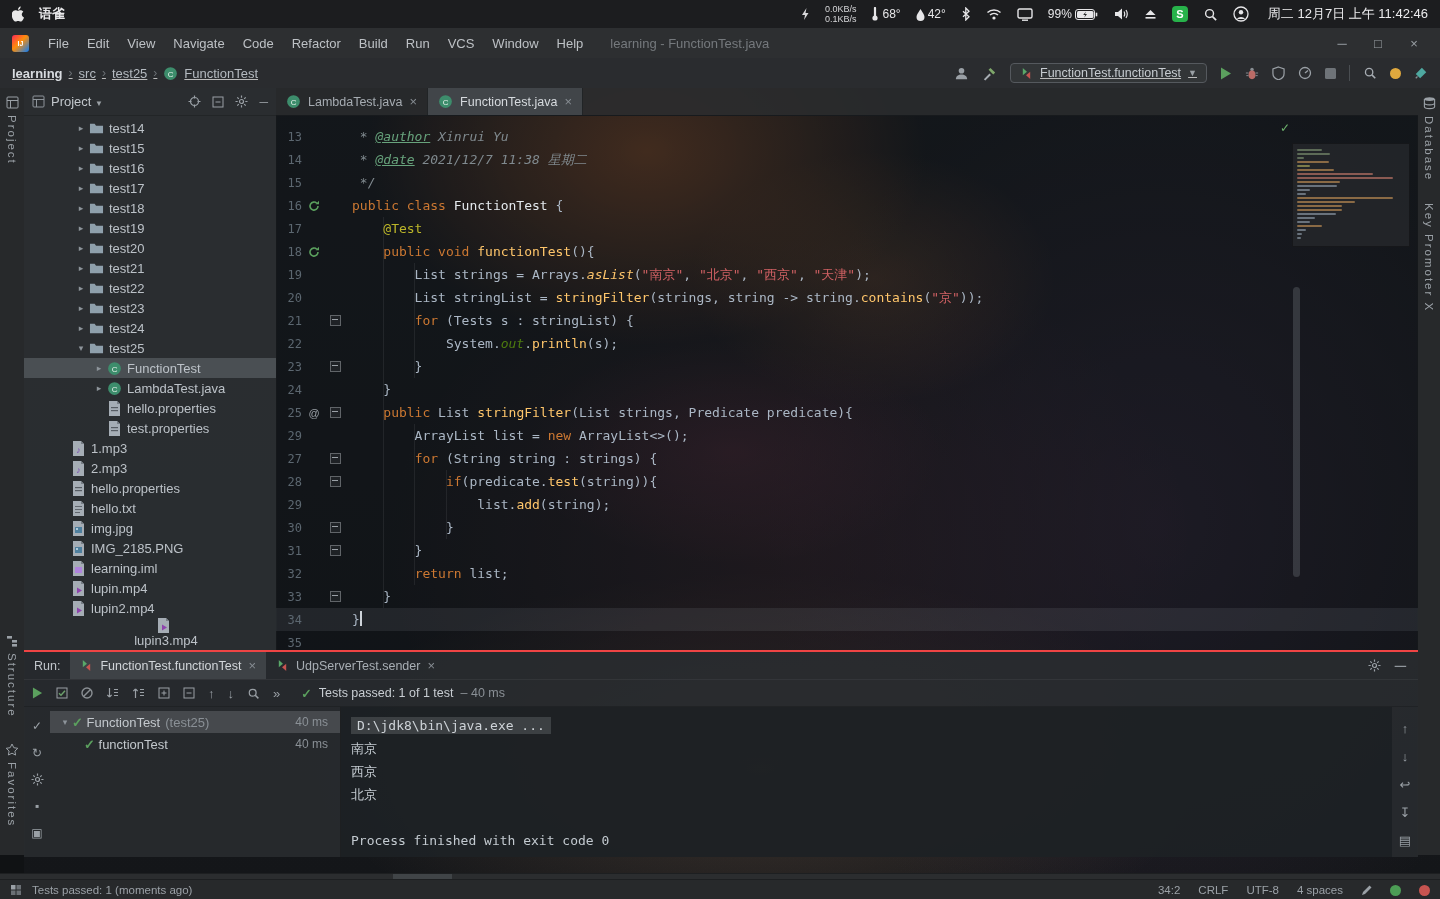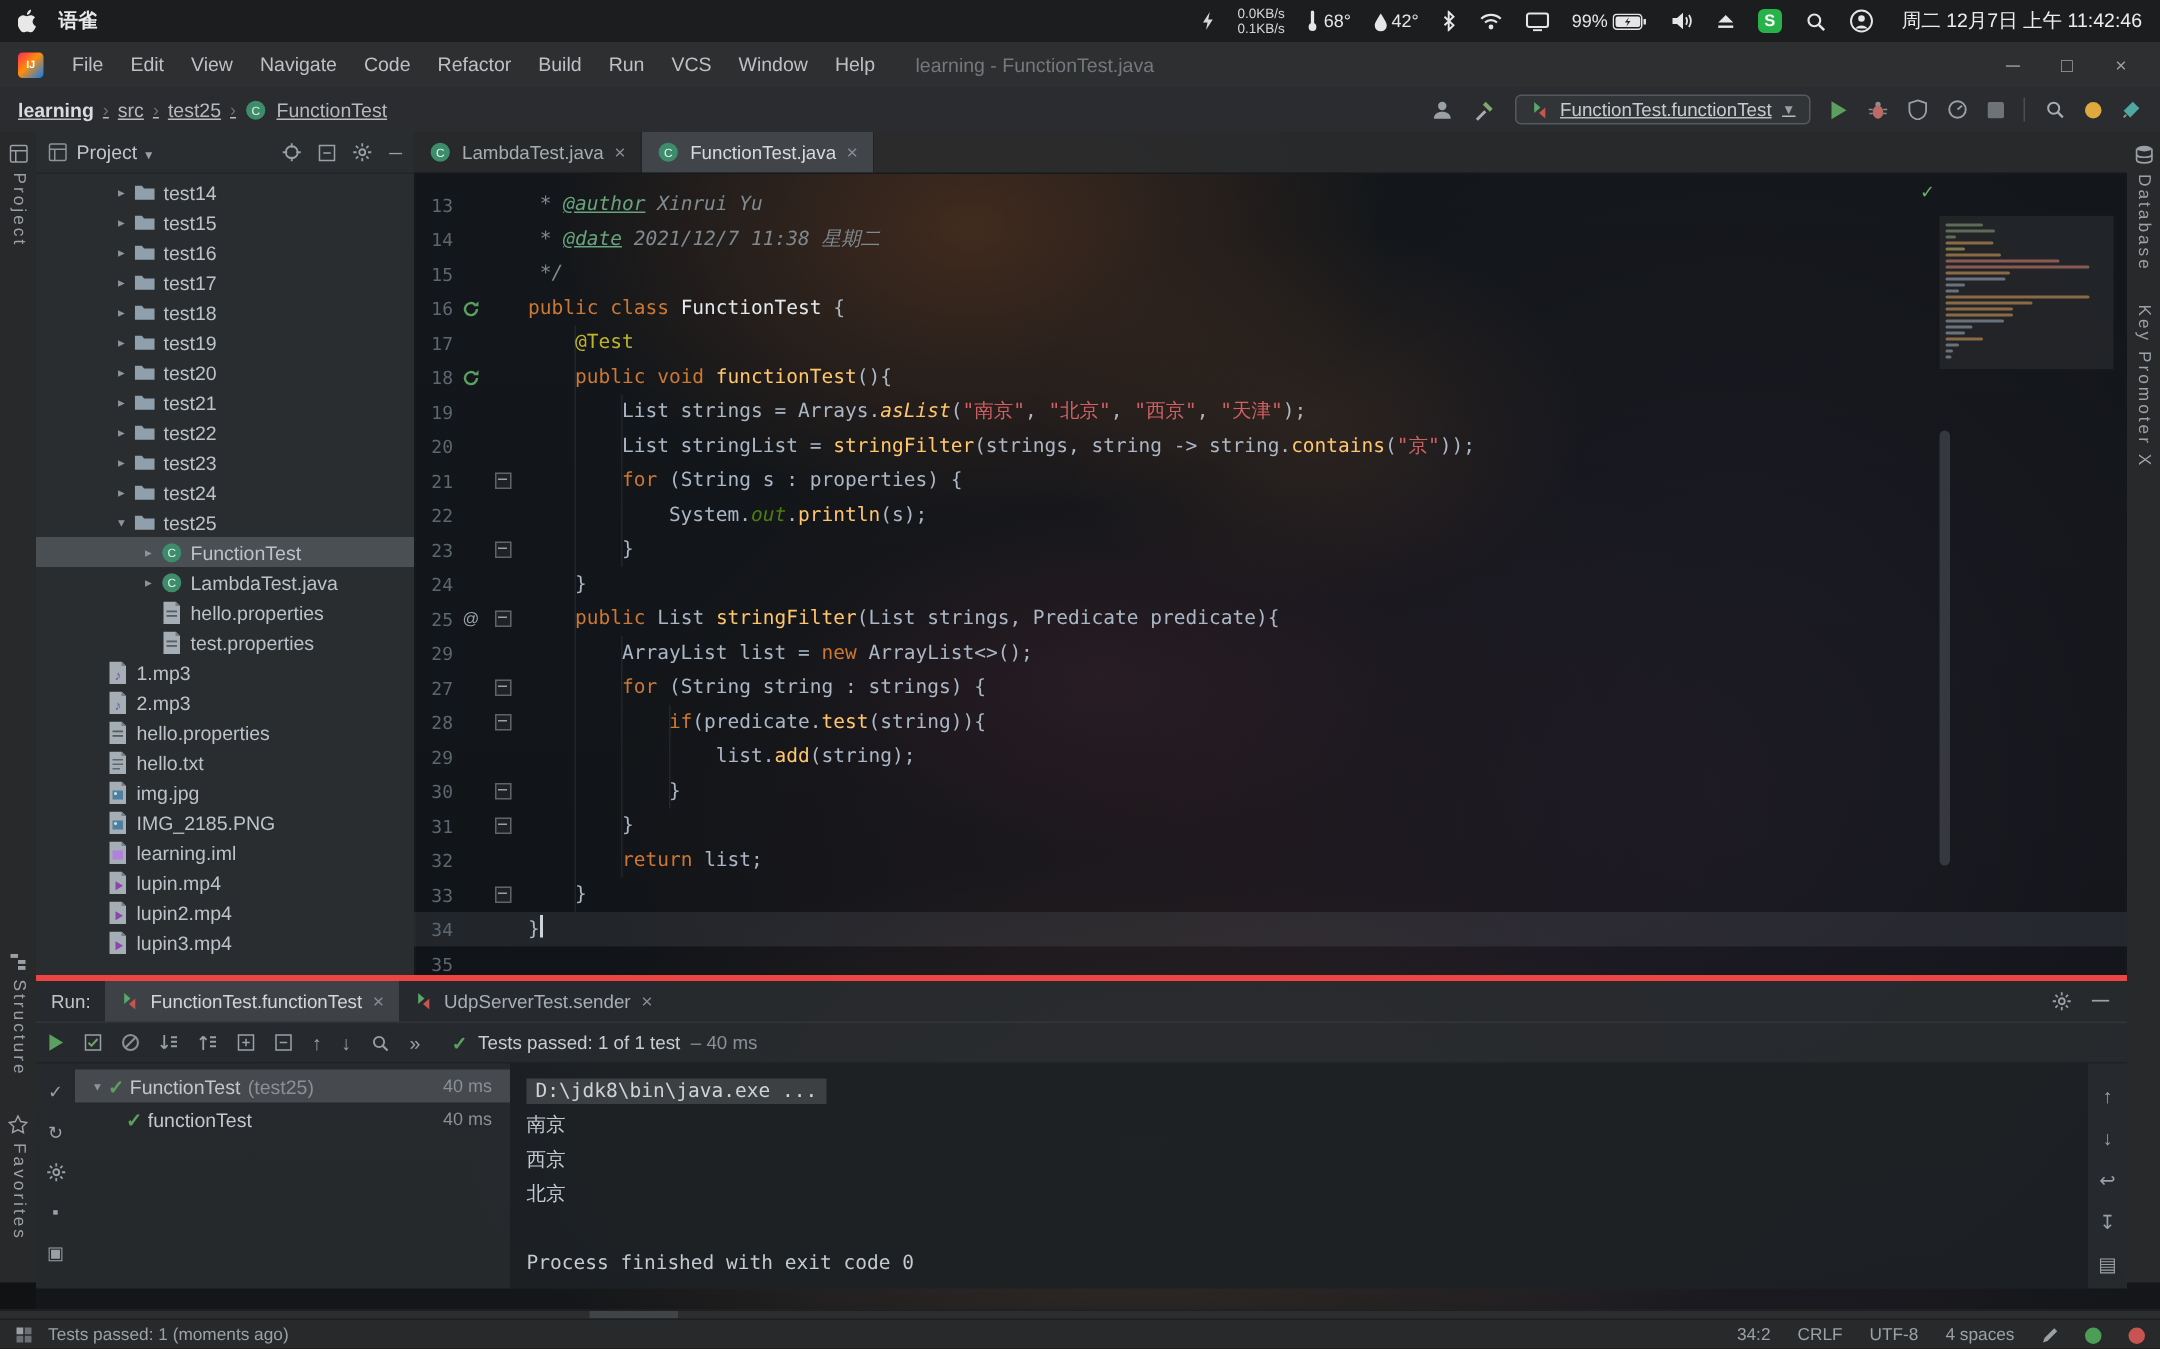--- a/index.html
+++ b/index.html
@@ -88,21 +88,21 @@
   .sg-f{color:#4d7c0f;font-style:italic;} .sg-d{color:#ABB7C5;} .sg-cl{color:#E4E9ED;}
   .iguide{position:absolute;width:1px;background:rgba(255,255,255,.07);z-index:1;}
   #minimap{position:absolute;right:8px;top:28px;width:108px;background:rgba(35,38,42,.9);
            border:1px solid rgba(0,0,0,.35);padding:5px 4px;z-index:3;}
   .mmline{height:2px;margin-bottom:2px;border-radius:1px;}
   #inspect-ok{position:absolute;right:128px;top:6px;color:#6CB06C;font-size:12px;z-index:3;}
   #escroll{position:absolute;right:118px;top:172px;width:7px;height:290px;border-radius:4px;
            background:rgba(166,172,178,.22);z-index:3;}
   
   #runpanel{left:24px;top:650px;width:1394px;height:205px;background:rgba(40,43,46,.93);
-            border-top:4px solid #ef4444;display:flex;flex-direction:column;}
+            border-top:2px solid #ef4444;display:flex;flex-direction:column;}
   .runtabs{height:27px;display:flex;align-items:stretch;padding-left:10px;flex:none;}
   .runlabel{font-size:12.5px;color:#c0c5ca;display:flex;align-items:center;margin-right:10px;}
   .rtab{display:flex;align-items:center;gap:7px;padding:0 10px;font-size:12.5px;color:#a8aeb4;}
   .rtab.active{background:#3e4246;color:#d2d6da;}
   .runtab-right{margin-left:auto;margin-right:12px;display:flex;align-items:center;gap:14px;color:#9aa0a6;}
   .runbar{height:26px;display:flex;align-items:center;gap:13px;padding-left:8px;flex:none;
           border-top:1px solid rgba(62,65,68,.5);border-bottom:1px solid rgba(28,30,32,.6);}
   .rbicon{display:flex;align-items:center;color:#9aa0a6;font-size:13px;}
   .runstatus{display:flex;align-items:center;gap:7px;margin-left:8px;font-size:12.5px;}
   .okmark{color:#5BA05E;font-weight:bold;}
@@ -644,21 +644,21 @@
         <span class="tchev"></span>
         <span class="ticon">
           <svg width="13" height="15" viewBox="0 0 13 15">
             <path d="M1 0h8l3 3v12H1z" fill="#A5ADB5"></path>
             <path d="M9 0v3h3z" fill="#777E86"></path>
             <path d="M5 6.5l5 3-5 3z" fill="#8E44AD"></path>
           </svg>
         </span>
         <span>lupin2.mp4</span>
       </div>
-      <div class="trow" style="padding-left: 32px;">
+      <div class="trow" style="padding-left: 32px; flex-direction: column;">
         <span class="tchev"></span>
         <span class="ticon">
           <svg width="13" height="15" viewBox="0 0 13 15">
             <path d="M1 0h8l3 3v12H1z" fill="#A5ADB5"></path>
             <path d="M9 0v3h3z" fill="#777E86"></path>
             <path d="M5 6.5l5 3-5 3z" fill="#8E44AD"></path>
           </svg>
         </span>
         <span>lupin3.mp4</span>
       </div>
@@ -751,21 +751,21 @@
           <span class="gico"></span>
           <span class="gfold"></span>
           <pre class="ctext"><span class="sg-d">        List<string> stringList = </string></span><span class="sg-m">stringFilter</span><span class="sg-d">(strings, string -&gt; string.</span><span class="sg-m">contains</span><span class="sg-d">(</span><span class="sg-s">"京"</span><span class="sg-d">));</span></pre>
         </div>
         <div class="crow">
           <span class="lnum">21</span>
           <span class="gico"></span>
           <span class="gfold">
             <span class="fbox"></span>
           </span>
-          <pre class="ctext"><span class="sg-d">        </span><span class="sg-k">for</span><span class="sg-d"> (String s : properties) {</span></pre>
+          <pre class="ctext"><span class="sg-d">        </span><span class="sg-k">for</span><span class="sg-d"> (Tests s : stringList) {</span></pre>
         </div>
         <div class="crow">
           <span class="lnum">22</span>
           <span class="gico"></span>
           <span class="gfold"></span>
           <pre class="ctext"><span class="sg-d">            System.</span><span class="sg-f">out</span><span class="sg-d">.</span><span class="sg-m">println</span><span class="sg-d">(s);</span></pre>
         </div>
         <div class="crow">
           <span class="lnum">23</span>
           <span class="gico"></span>

